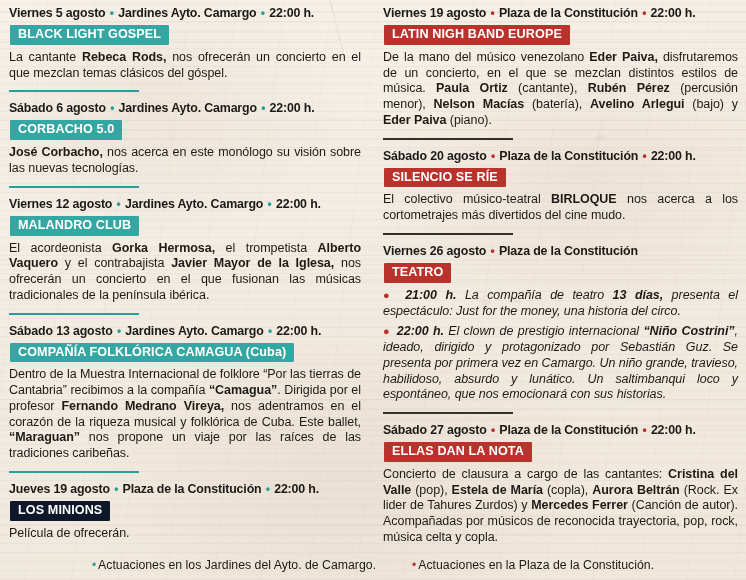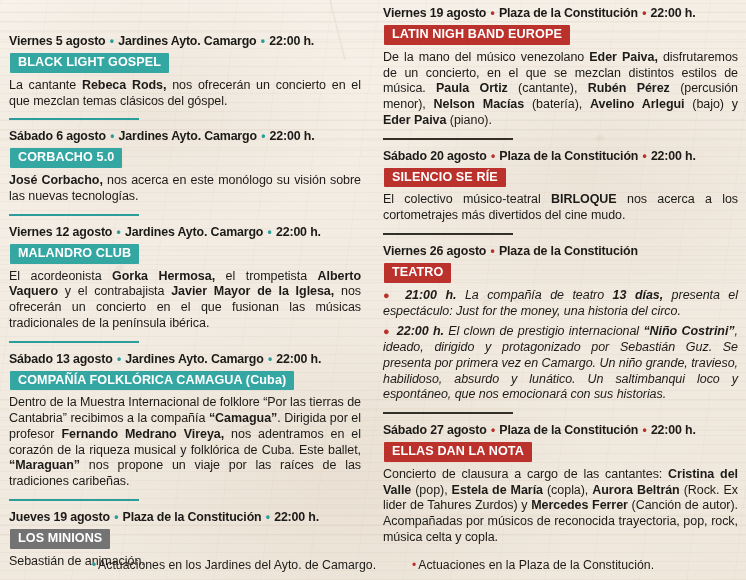--- a/index.html
+++ b/index.html
@@ -30,21 +30,21 @@
   #sheet-lines { position:absolute; inset:0; z-index:0; opacity:0.30; pointer-events:none; }
 
   #page {
     position: relative;
     z-index: 2;
     width: 746px; height: 580px;
     padding: 6px 8px 0 8px;
   }
   .columns { display: flex; gap: 0; }
   .col { width: 365px; }
-  .col-left  { padding-right: 12px; margin-top: 28px; }
+  .col-left  { padding-right: 12px; }
   .col-right { padding-left: 9px; }
 
   .event { margin-bottom: 0; }
 
   .sep { height: 0; border-top: 2px solid #2b9e9b; width: 130px; margin: 9px 0 9px 1px; }
   .col-right .sep { border-top-color: #333029; width: 130px; }
 
   .date-line {
     font-size: 12.4px;
     font-weight: bold;
@@ -120,21 +120,21 @@
   </g>
 </svg>
 
 <div id="page">
   <div class="columns">
     <div class="col col-left">
         <div class="event"><div class="date-line"><span>Viernes 5 agosto</span> <span class="dot-sep">•</span> <span>Jardines Ayto. Camargo</span> <span class="dot-sep">•</span> <span>22:00 h.</span></div><div class="badge" style="background: rgb(53, 167, 162);">BLACK LIGHT GOSPEL</div><p class="body-text">La cantante <b>Rebeca Rods,</b> nos ofrecerán un concierto en el que mezclan temas clásicos del góspel.</p></div>
         <div class="event"><div class="sep"></div><div class="date-line"><span>Sábado 6 agosto</span> <span class="dot-sep">•</span> <span>Jardines Ayto. Camargo</span> <span class="dot-sep">•</span> <span>22:00 h.</span></div><div class="badge" style="background: rgb(53, 167, 162);">CORBACHO 5.0</div><p class="body-text"><b>José Corbacho,</b> nos acerca en este monólogo su visión sobre las nuevas tecnologías.</p></div>
         <div class="event"><div class="sep"></div><div class="date-line"><span>Viernes 12 agosto</span> <span class="dot-sep">•</span> <span>Jardines Ayto. Camargo</span> <span class="dot-sep">•</span> <span>22:00 h.</span></div><div class="badge" style="background: rgb(53, 167, 162);">MALANDRO CLUB</div><p class="body-text">El acordeonista <b>Gorka Hermosa,</b> el trompetista <b>Alberto Vaquero</b> y el contrabajista <b>Javier Mayor de la Iglesa,</b> nos ofrecerán un concierto en el que fusionan las músicas tradicionales de la península ibérica.</p></div>
         <div class="event"><div class="sep"></div><div class="date-line"><span>Sábado 13 agosto</span> <span class="dot-sep">•</span> <span>Jardines Ayto. Camargo</span> <span class="dot-sep">•</span> <span>22:00 h.</span></div><div class="badge" style="background: rgb(53, 167, 162);">COMPAÑÍA FOLKLÓRICA CAMAGUA (Cuba)</div><p class="body-text">Dentro de la Muestra Internacional de folklore “Por las tierras de Cantabria” recibimos a la compañía <b>“Camagua”</b>. Dirigida por el profesor <b>Fernando Medrano Vireya,</b> nos adentramos en el corazón de la riqueza musical y folklórica de Cuba. Este ballet, <b>“Maraguan”</b> nos propone un viaje por las raíces de las tradiciones caribeñas.</p></div>
-        <div class="event"><div class="sep"></div><div class="date-line"><span>Jueves 19 agosto</span> <span class="dot-sep">•</span> <span>Plaza de la Constitución</span> <span class="dot-sep">•</span> <span>22:00 h.</span></div><div class="badge" style="background: #737373;">LOS MINIONS</div><p class="body-text">Sebastián de animación.</p></div>
+        <div class="event"><div class="sep"></div><div class="date-line"><span>Jueves 19 agosto</span> <span class="dot-sep">•</span> <span>Plaza de la Constitución</span> <span class="dot-sep">•</span> <span>22:00 h.</span></div><div class="badge" style="background: #0f172a;">LOS MINIONS</div><p class="body-text">Película de ofrecerán.</p></div>
       </div>
     <div class="col col-right">
         <div class="event"><div class="date-line"><span>Viernes 19 agosto</span> <span class="dot-sep">•</span> <span>Plaza de la Constitución</span> <span class="dot-sep">•</span> <span>22:00 h.</span></div><div class="badge" style="background: rgb(187, 50, 45);">LATIN NIGH BAND EUROPE</div><p class="body-text">De la mano del músico venezolano <b>Eder Paiva,</b> disfrutaremos de un concierto, en el que se mezclan distintos estilos de música. <b>Paula Ortiz</b> (cantante), <b>Rubén Pérez</b> (percusión menor), <b>Nelson Macías</b> (batería), <b>Avelino Arlegui</b> (bajo) y <b>Eder Paiva</b> (piano).</p></div>
         <div class="event"><div class="sep"></div><div class="date-line"><span>Sábado 20 agosto</span> <span class="dot-sep">•</span> <span>Plaza de la Constitución</span> <span class="dot-sep">•</span> <span>22:00 h.</span></div><div class="badge" style="background: rgb(187, 50, 45);">SILENCIO SE RÍE</div><p class="body-text">El colectivo músico-teatral <b>BIRLOQUE</b> nos acerca a los cortometrajes más divertidos del cine mudo.</p></div>
         <div class="event"><div class="sep"></div><div class="date-line"><span>Viernes 26 agosto</span> <span class="dot-sep">•</span> <span>Plaza de la Constitución</span></div><div class="badge" style="background: rgb(187, 50, 45);">TEATRO</div><p class="body-text timed-item"><span class="tbullet">●</span> <b>21:00 h.</b> La compañía de teatro <b>13 días,</b> presenta el espectáculo: Just for the money, una historia del circo.</p><p class="body-text timed-item"><span class="tbullet">●</span> <b>22:00 h.</b> El clown de prestigio internacional <b>“Niño Costrini”</b>, ideado, dirigido y protagonizado por Sebastián Guz. Se presenta por primera vez en Camargo. Un niño grande, travieso, habilidoso, absurdo y lunático. Un saltimbanqui loco y espontáneo, que nos emocionará con sus historias.</p></div>
         <div class="event"><div class="sep"></div><div class="date-line"><span>Sábado 27 agosto</span> <span class="dot-sep">•</span> <span>Plaza de la Constitución</span> <span class="dot-sep">•</span> <span>22:00 h.</span></div><div class="badge" style="background: rgb(187, 50, 45);">ELLAS DAN LA NOTA</div><p class="body-text">Concierto de clausura a cargo de las cantantes: <b>Cristina del Valle</b> (pop), <b>Estela de María</b> (copla), <b>Aurora Beltrán</b> (Rock. Ex lider de Tahures Zurdos) y <b>Mercedes Ferrer</b> (Canción de autor). Acompañadas por músicos de reconocida trayectoria, pop, rock, música celta y copla.</p></div>
       </div>
   </div>
 </div>
 

